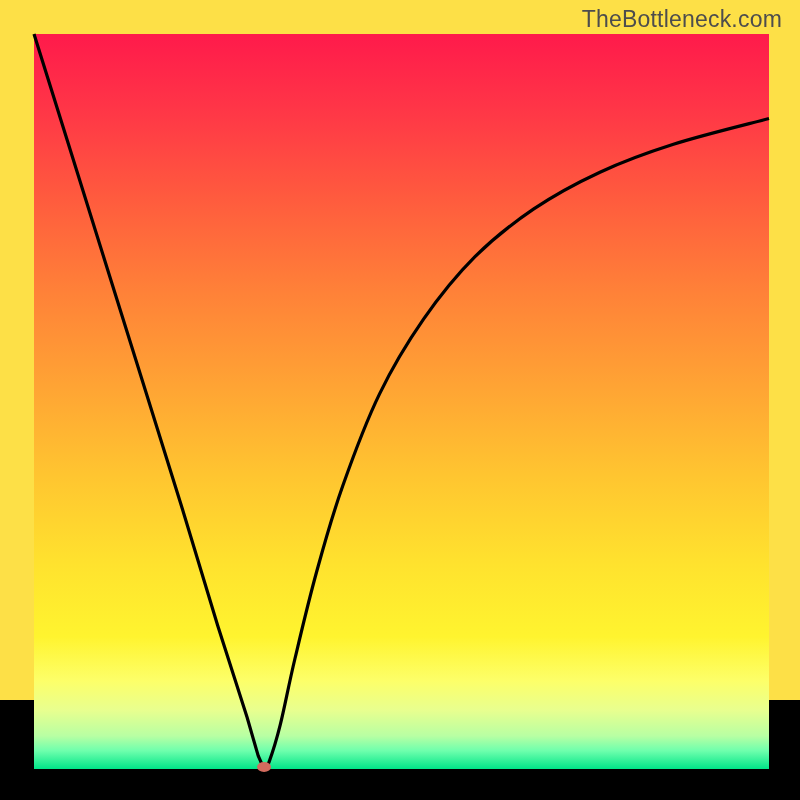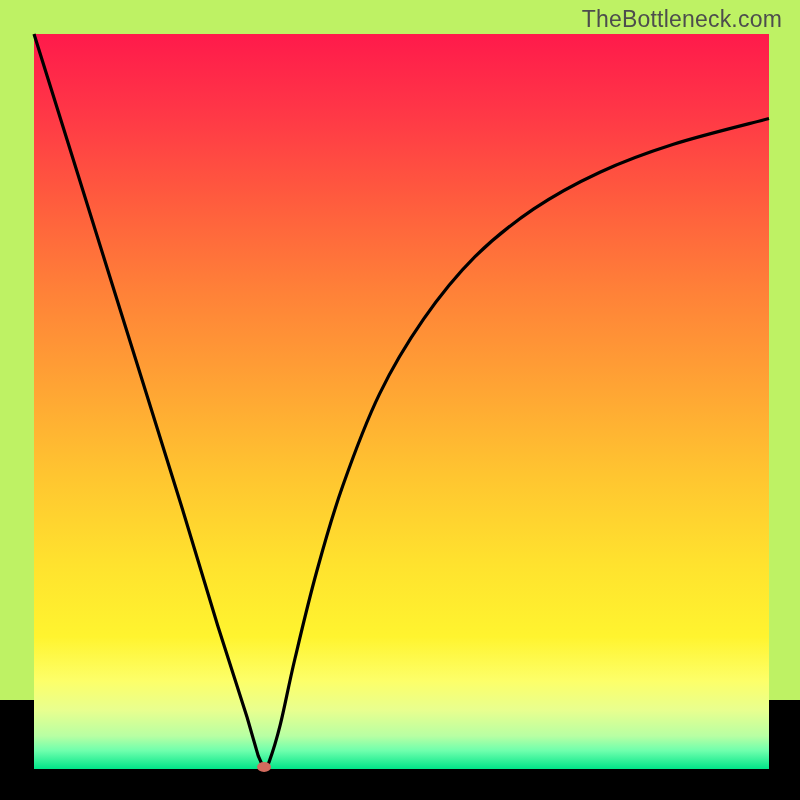--- a/index.html
+++ b/index.html
@@ -10,21 +10,21 @@
     background: #000;
     overflow: hidden;
     font-family: Arial, Helvetica, sans-serif;
   }
   .frame {
     position: absolute;
     left: 0;
     top: 0;
     width: 800px;
     height: 700px;
-    background: #bef264;
+    background: #fde047;
   }
   .plot {
     position: absolute;
     left: 34px;
     top: 34px;
     width: 735px;
     height: 735px;
     
   }
   .watermark {

